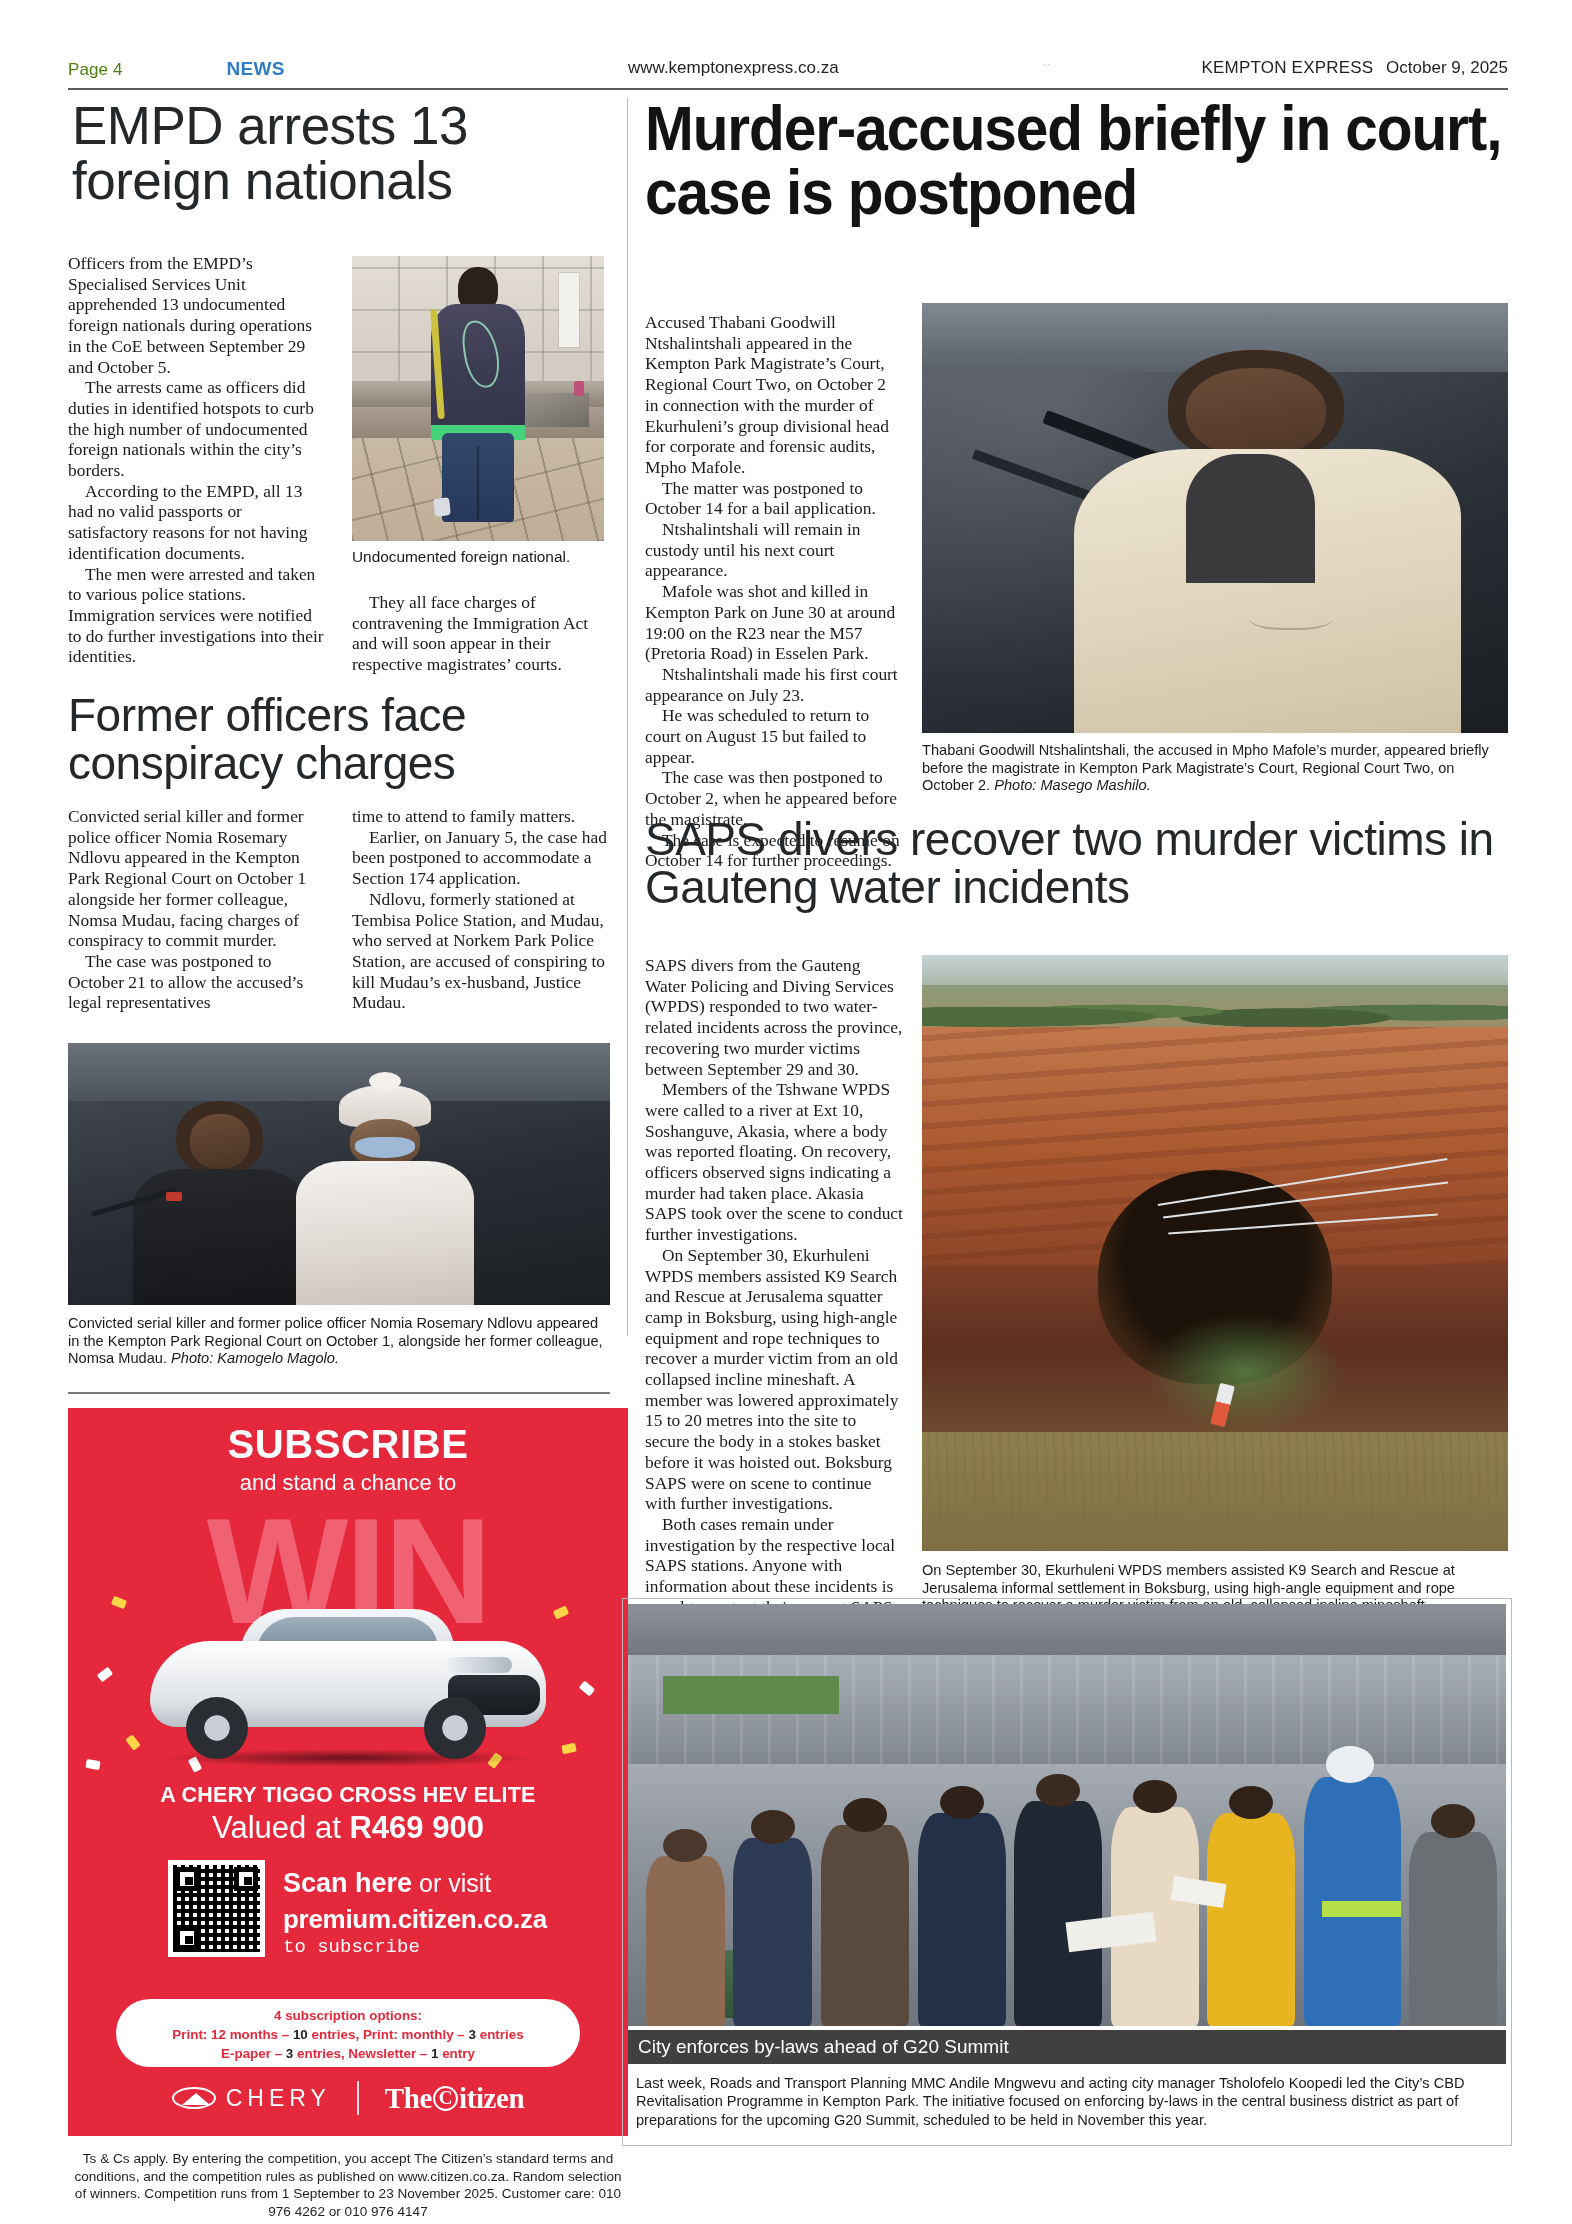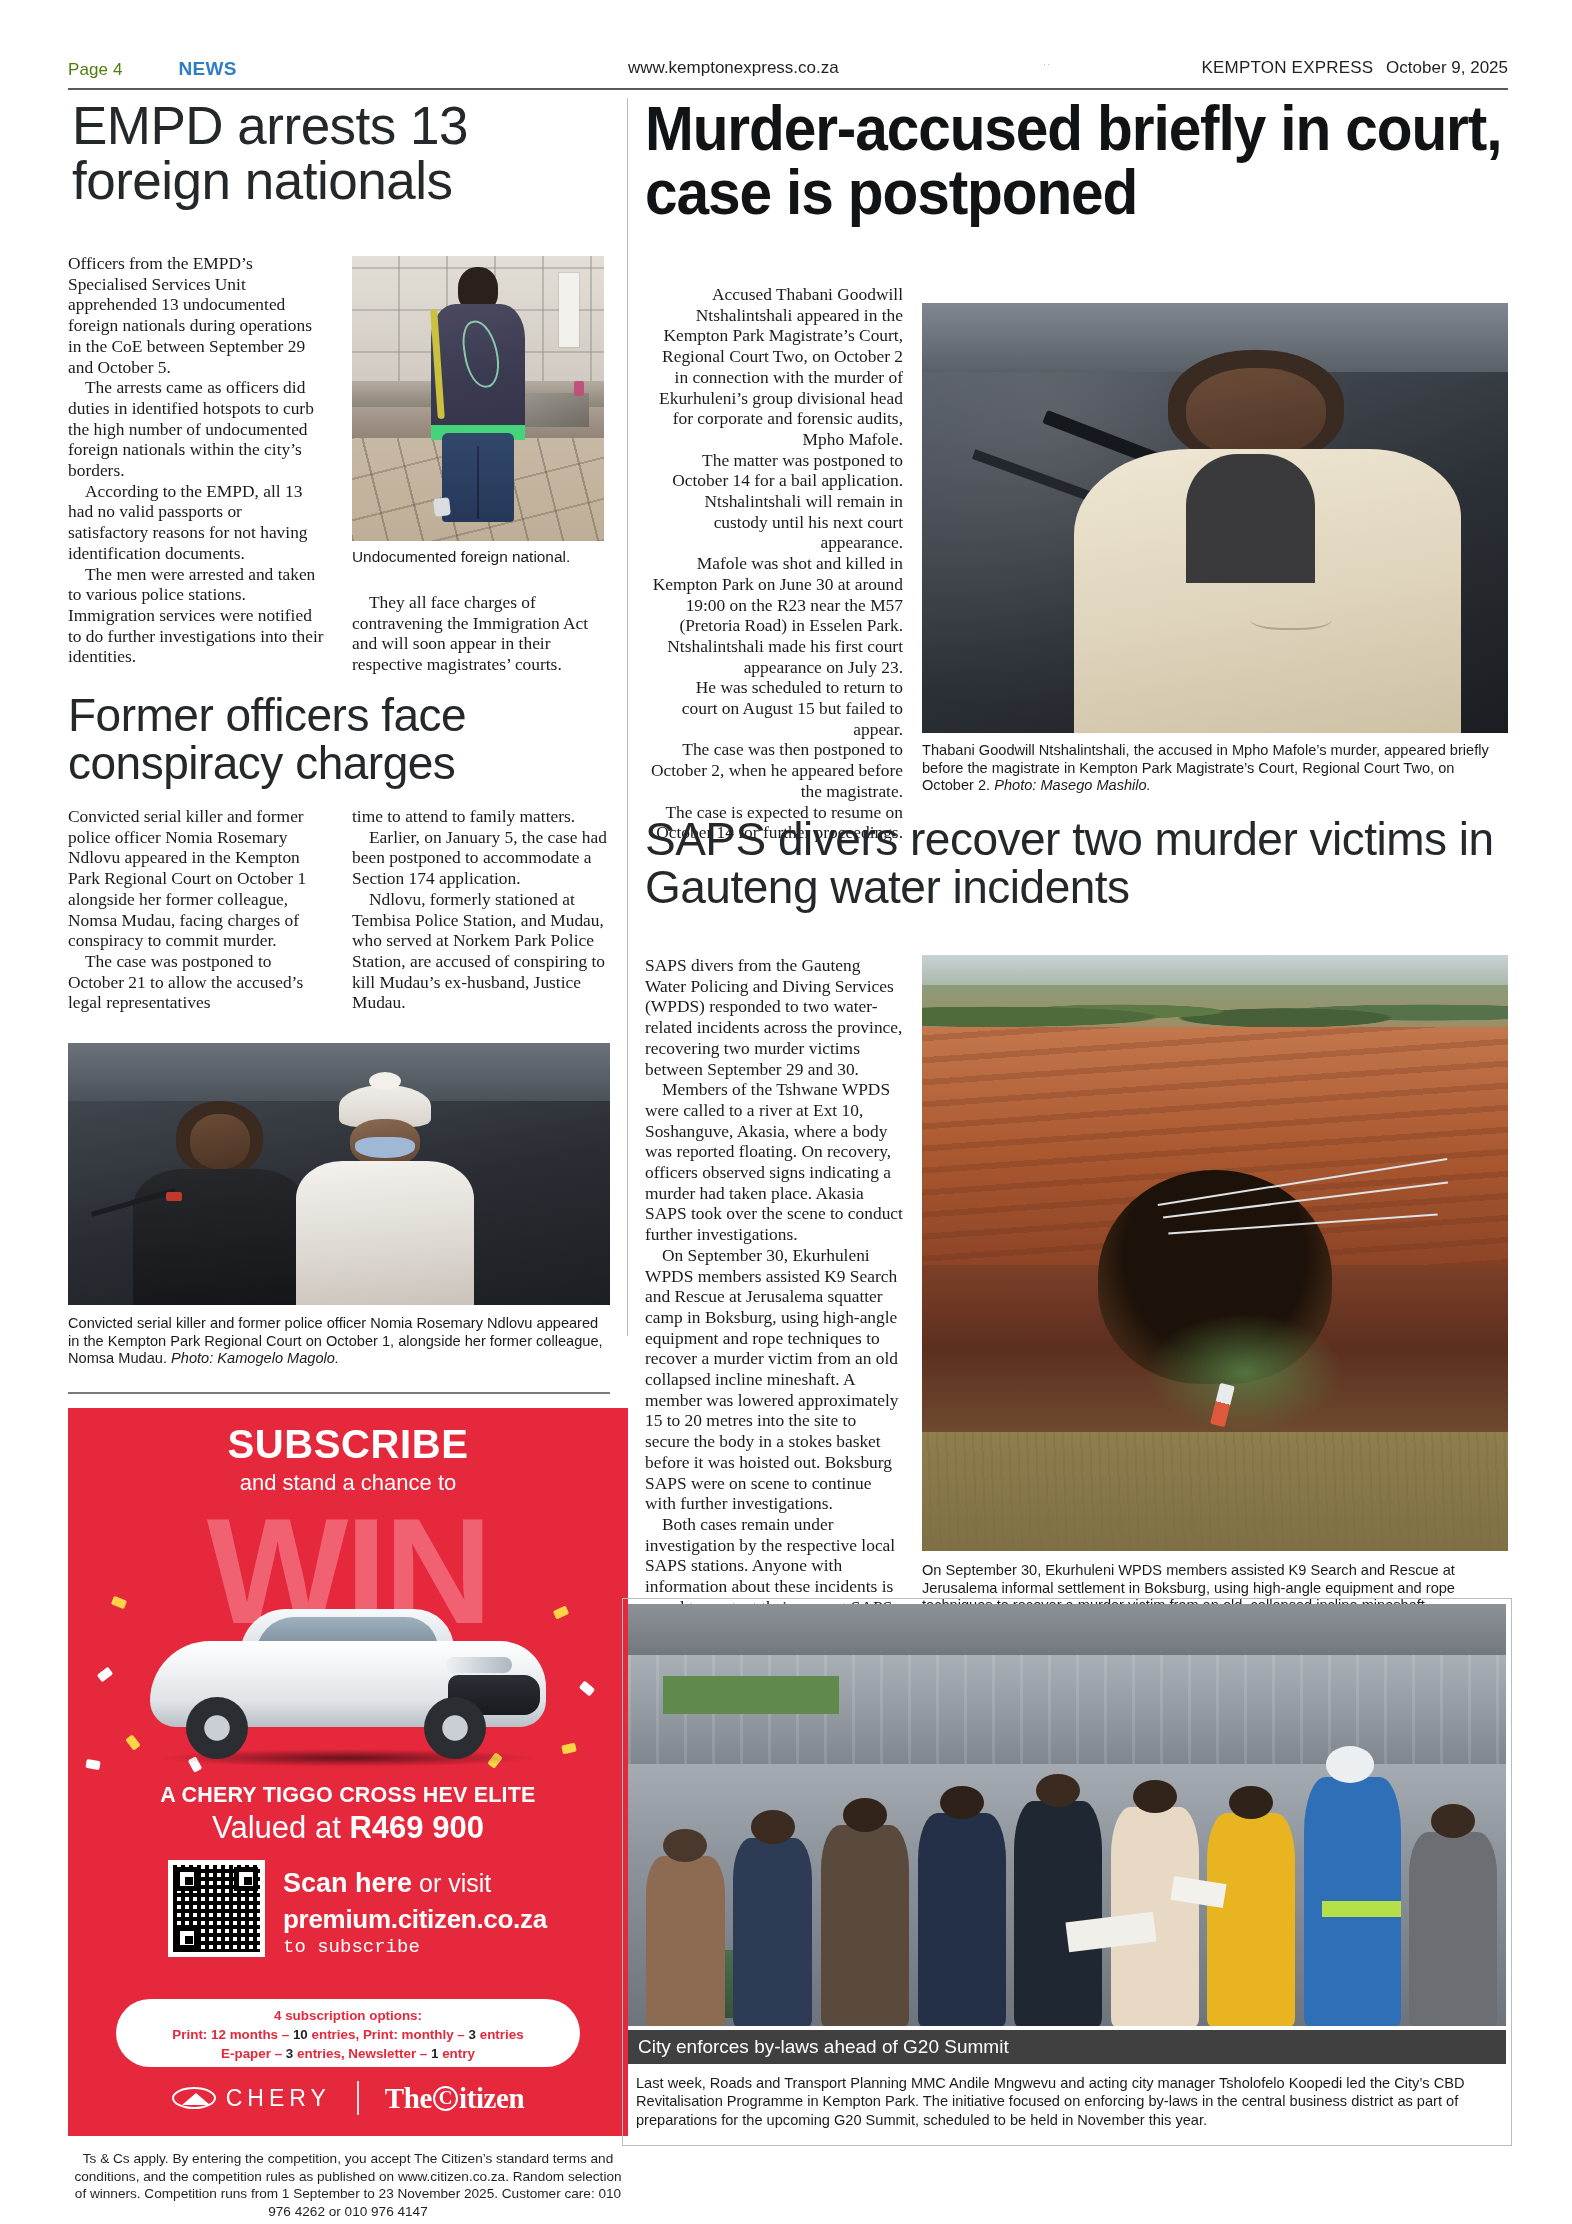--- a/index.html
+++ b/index.html
@@ -20,21 +20,21 @@
   
   .masthead {
     position: absolute;
     left: 68px; top: 58px; width: 1440px; height: 26px;
     display: flex; align-items: baseline;
     font-family: "Liberation Sans", sans-serif;
   }
   .mh-page { font-size: 17px; color: #4d7c0f; letter-spacing: .1px; }
   .mh-section {
     font-size: 19px; font-weight: 700; color: #2f7ec4;
-    margin-left: 56px; letter-spacing: .3px;
+    margin-left: 104px; letter-spacing: .3px;
   }
   .mh-url {
     position: absolute; left: 560px; top: 0;
     font-size: 17px; color: #231f20;
   }
   .mh-dots {
     position: absolute; left: 975px; top: 1px;
     font-size: 9px; color: #8fb7d8; letter-spacing: 1px;
   }
   .mh-right {
@@ -649,21 +649,21 @@
       </div>
     </div>
 
     <div class="tcs">Ts &amp; Cs apply. By entering the competition, you accept The Citizen’s standard terms and conditions, and the competition rules as published on www.citizen.co.za. Random selection of winners. Competition runs from 1 September to 23 November 2025. Customer care: 010 976 4262 or 010 976 4147</div>
   </div>
 
   <div class="vrule" style="left:627px; top:98px; height:1238px;"></div>
 
   <h1 class="hl-big" style="position:absolute; left:645px; top:96px; width:940px; font-size:63px;">Murder-accused briefly in court, case is postponed</h1>
 
-  <div class="body-col" style="position:absolute; left:645px; top:284px; width:258px;text-align:right;">
+  <div class="body-col" style="position:absolute; left:645px; top:312px; width:258px;">
     <p class="first">Accused Thabani Goodwill Ntshalintshali appeared in the Kempton Park Magistrate’s Court, Regional Court Two, on October 2 in connection with the murder of Ekurhuleni’s group divisional head for corporate and forensic audits, Mpho Mafole.</p>
     <p>The matter was postponed to October 14 for a bail application.</p>
     <p>Ntshalintshali will remain in custody until his next court appearance.</p>
     <p>Mafole was shot and killed in Kempton Park on June 30 at around 19:00 on the R23 near the M57 (Pretoria Road) in Esselen Park.</p>
     <p>Ntshalintshali made his first court appearance on July 23.</p>
     <p>He was scheduled to return to court on August 15 but failed to appear.</p>
     <p>The case was then postponed to October 2, when he appeared before the magistrate.</p>
     <p>The case is expected to resume on October 14 for further proceedings.</p>
   </div>
 

